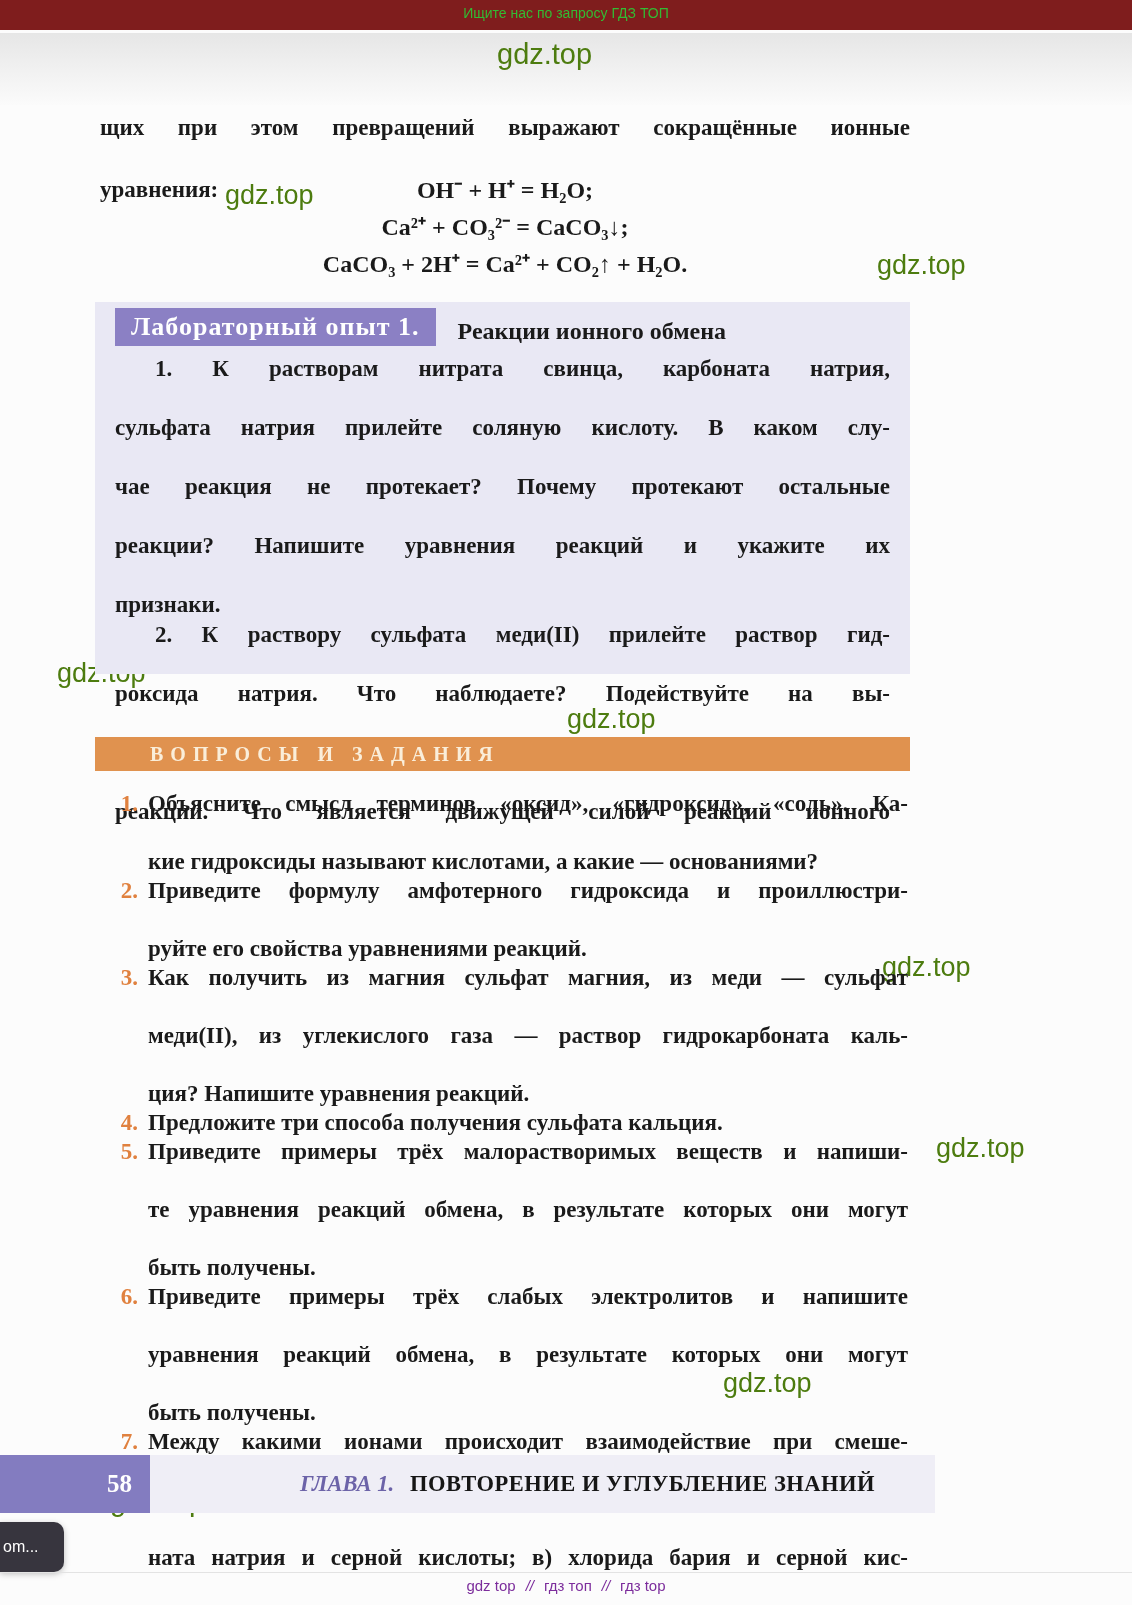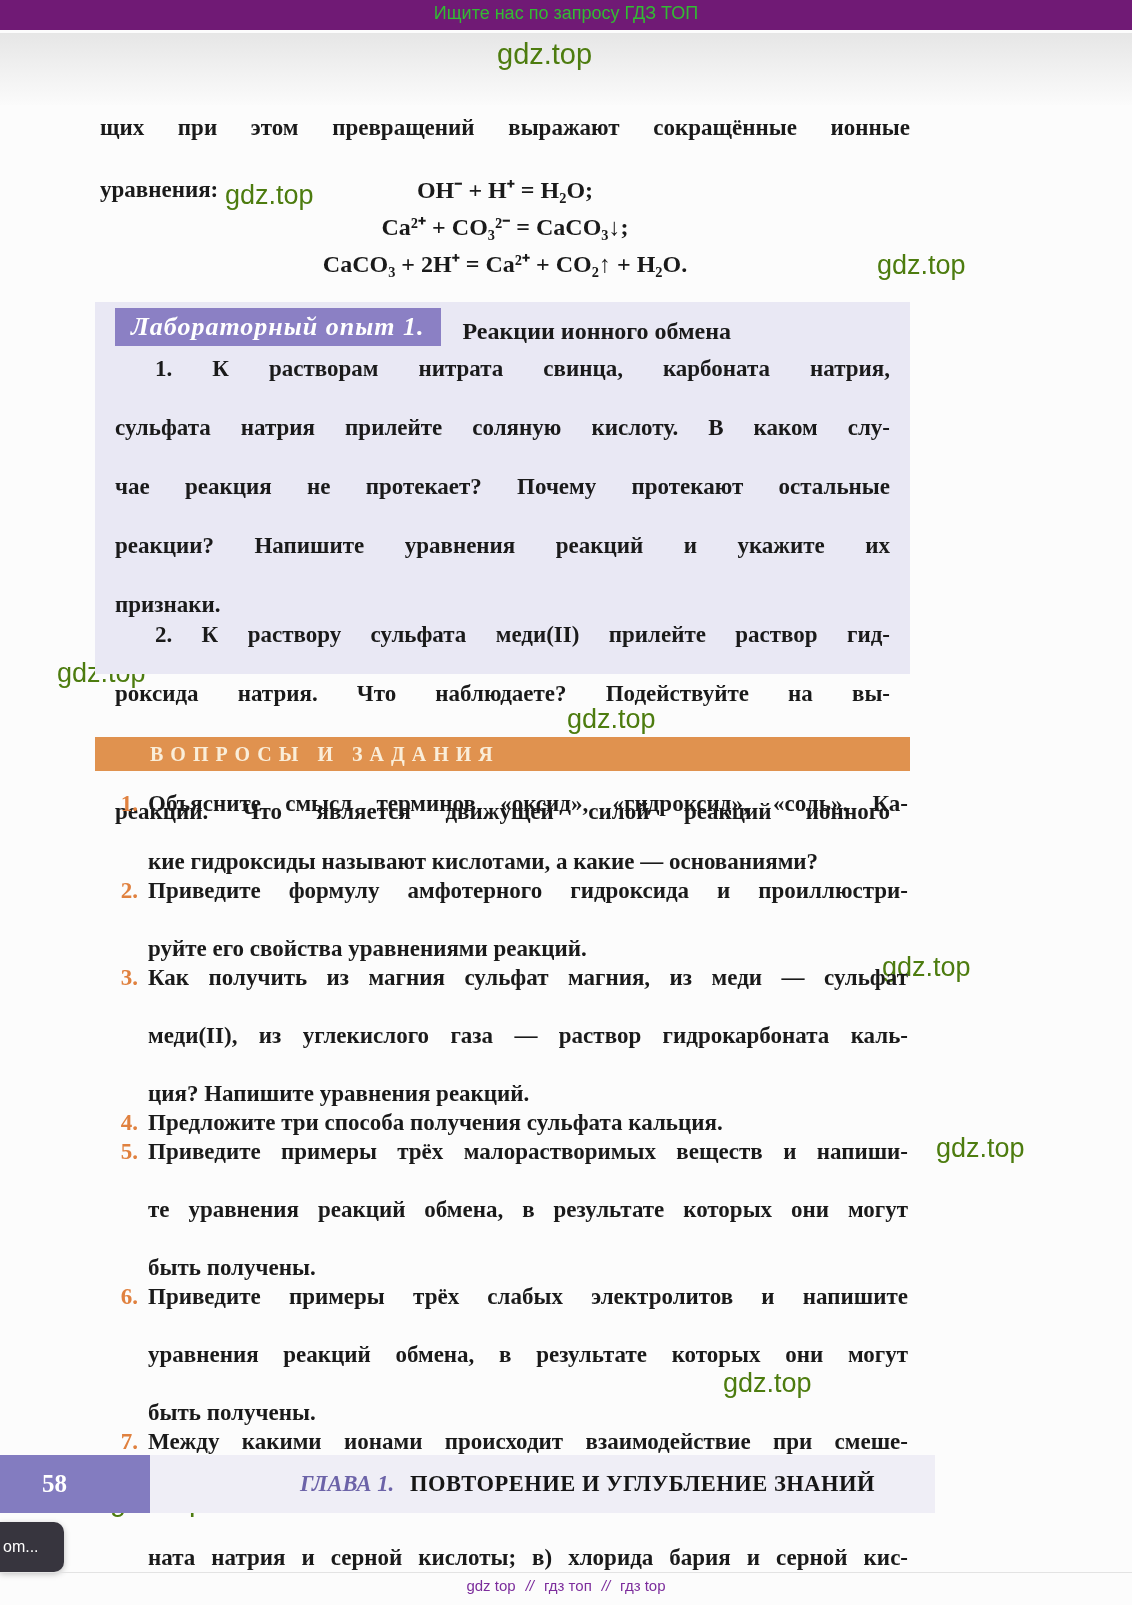--- a/index.html
+++ b/index.html
@@ -1,55 +1,55 @@
 <!DOCTYPE html>
 <html lang="ru"><head>
 <meta charset="utf-8">
 <style>
   html,body{margin:0;padding:0;background:#ffffff;}
   .page{position:relative;width:1132px;height:1605px;background:#fcfcfc;overflow:hidden;
         font-family:"Liberation Serif",serif;color:#1a1a1a;}
   
   .promo{position:absolute;top:0;left:0;width:100%;height:30px;line-height:26px;text-align:center;
-         font-family:"Liberation Sans",sans-serif;font-size:18px;color:#33bb33;background:#701a75;}
+         font-family:"Liberation Sans",sans-serif;font-size:14px;color:#33bb33;background:#7f1d1d;}
   .grayband{position:absolute;top:33px;left:0;width:100%;height:72px;
             background:linear-gradient(#e6e6e6,#fbfbfb);}
   .wm{position:absolute;font-family:"Liberation Sans",sans-serif;color:#4d7c0f;
       font-size:27px;font-weight:400;white-space:nowrap;}
   .wm.big{font-size:29px;}
   
   .booktext{font-size:23px;font-weight:700;line-height:31px;}
   .intro{position:absolute;left:100px;top:112px;width:810px;}
   .jlines .line{text-align:justify;}
   .jlines .line::after{content:"";display:inline-block;width:100%;height:0;}
   .jlines .line.last{text-align:left;}
   .jlines .line.last::after{width:0;}
   .equations{position:absolute;left:100px;top:172px;width:810px;text-align:center;
              font-size:24px;font-weight:700;line-height:37px;}
   
   .labbox{position:absolute;left:95px;top:302px;width:815px;height:372px;background:#e9e8f4;box-sizing:border-box;
           padding:6px 20px 0 20px;}
   .labhead{height:46px;white-space:nowrap;}
-  .badge{display:inline-block;background:#8b80c4;color:#ffffff;font-style:italic;font-weight:700;
+  .badge{display:inline-block;background:#8b80c4;color:#ffffff;font-weight:700;
          font-size:26px;line-height:38px;padding:0 16px;letter-spacing:1px;}
   .labtitle{font-size:24px;font-weight:700;margin-left:22px;vertical-align:middle;}
   .labtext{font-size:23px;font-weight:700;line-height:29.5px;width:775px;}
   .labtext .line:first-child{text-indent:40px;}
   .labtext + .labtext{margin-top:0;}
   .labbox .labtext:nth-of-type(1){margin-top:8px;}
   
   .qheader{position:absolute;left:95px;top:737px;width:815px;height:34px;background:#e0924f;box-sizing:border-box;
            color:#faeeda;font-size:20px;font-weight:700;letter-spacing:7px;line-height:34px;padding-left:55px;}
   .qlist{position:absolute;left:148px;top:789px;width:760px;font-size:23px;font-weight:700;line-height:29px;}
   .q{position:relative;}
   .qnum{position:absolute;left:-42px;width:32px;text-align:right;color:#e0813f;}
   
   .footbar{position:absolute;left:0;top:1455px;height:58px;width:935px;display:flex;}
   .pagebox{width:150px;background:#837cc0;color:#ffffff;font-size:25px;font-weight:700;
-           line-height:58px;text-align:left;box-sizing:border-box;padding-right:18px;padding-left:42px;}
+           line-height:58px;text-align:right;box-sizing:border-box;padding-right:18px;}
   .chapterstrip{width:785px;background:#efeef6;line-height:58px;text-align:center;box-sizing:border-box;
                 padding-left:90px;font-size:22.5px;font-weight:700;white-space:nowrap;}
   .chlabel{color:#6c63a8;font-style:italic;margin-right:16px;}
   .chtitle{color:#161616;letter-spacing:0.5px;}
   .overlaybox{position:absolute;left:0;top:1522px;width:64px;height:50px;background:#37353e;
               border-radius:0 10px 10px 0;color:#ffffff;font-family:"Liberation Sans",sans-serif;
               font-size:16px;line-height:50px;padding-left:3px;box-sizing:border-box;
               box-shadow:0 2px 6px rgba(0,0,0,0.25);}
   .divider{position:absolute;left:0;top:1572px;width:100%;border-top:1px solid #e3e3e3;}
   .bottomlinks{position:absolute;left:0;top:1577px;width:100%;text-align:center;

